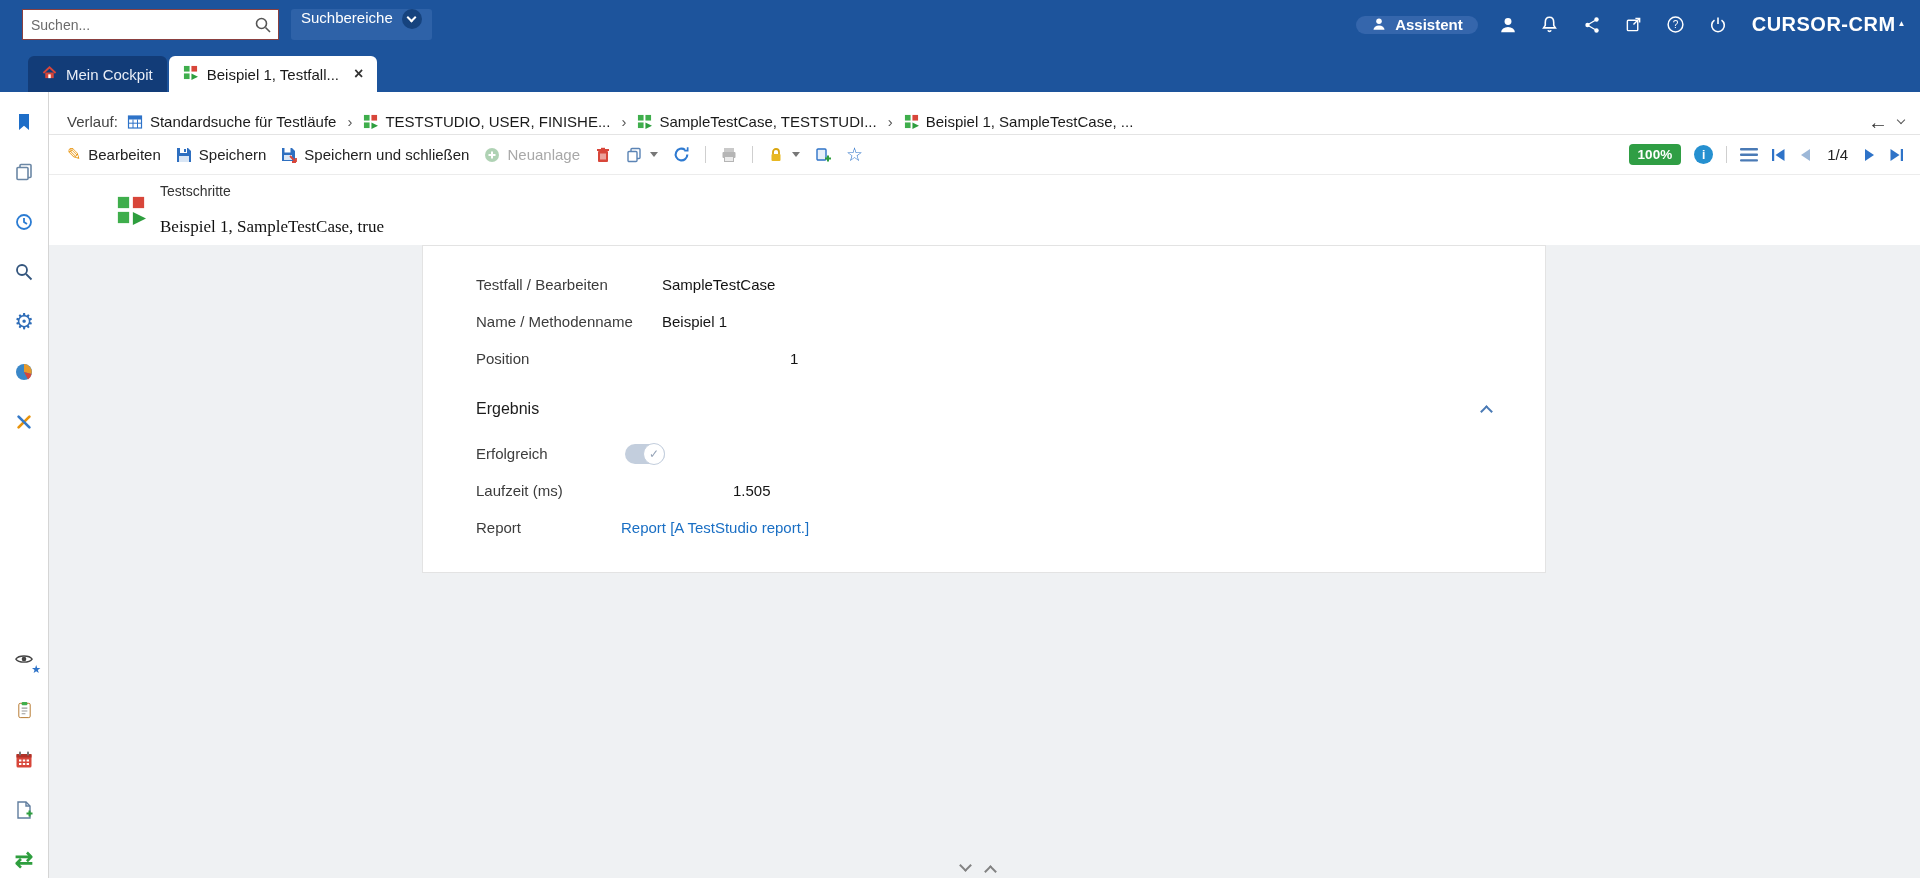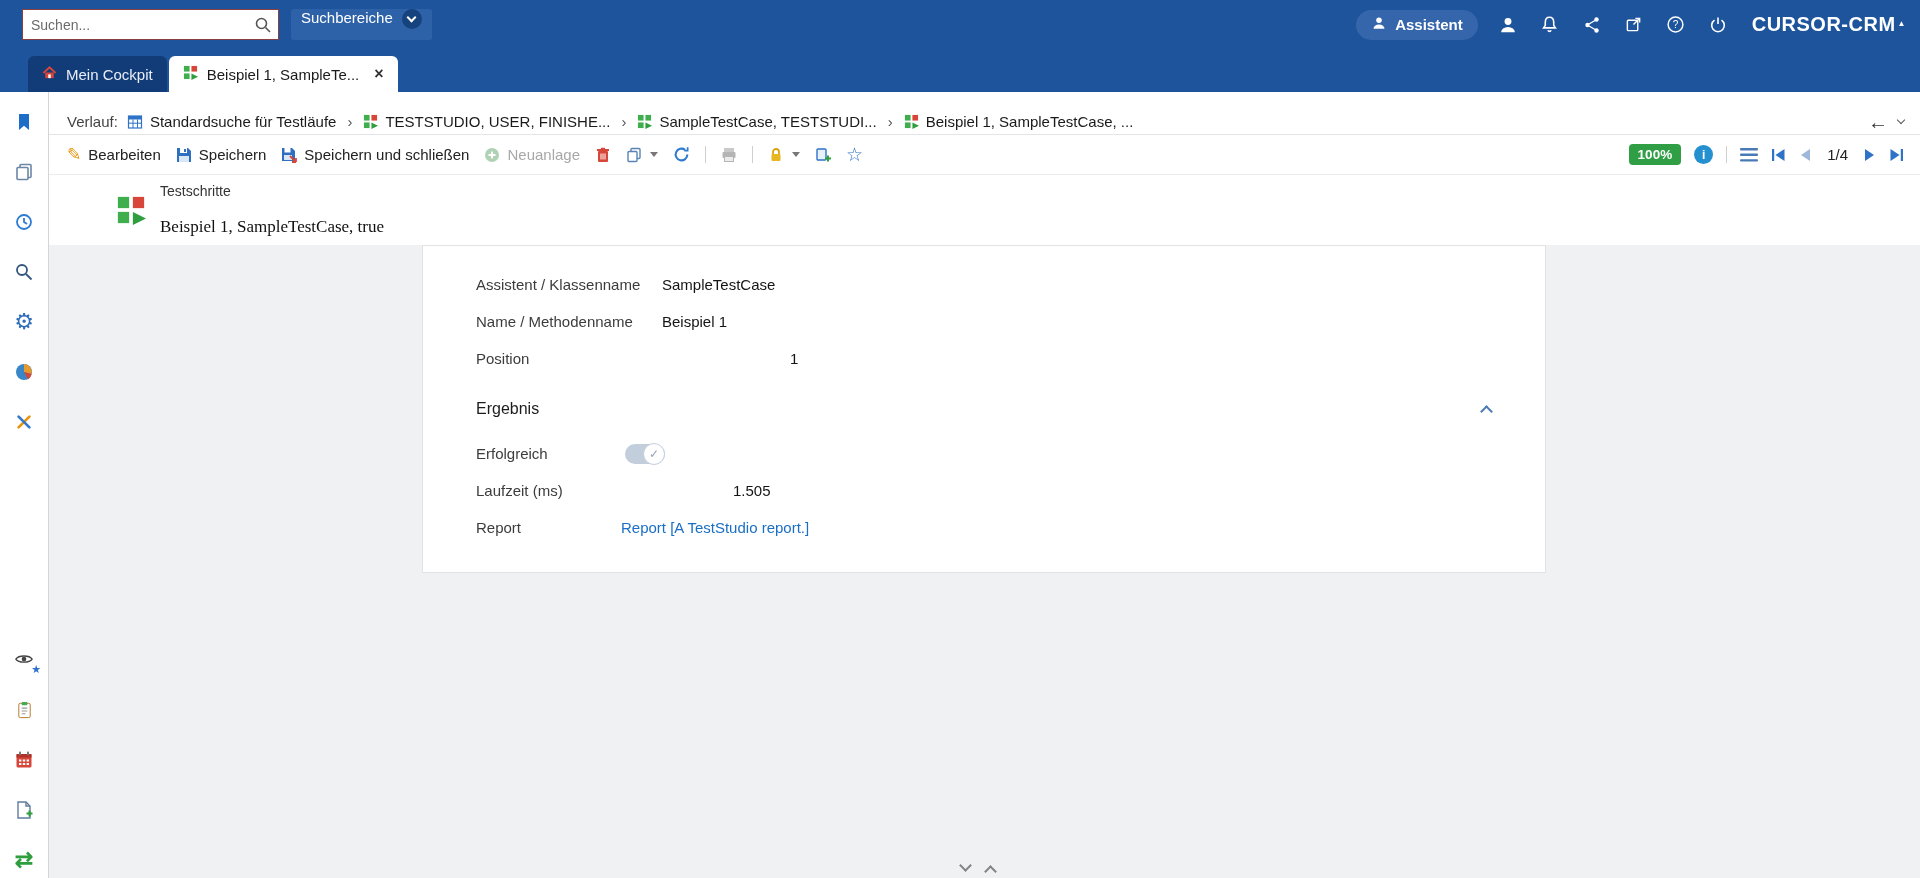--- a/index.html
+++ b/index.html
@@ -10,21 +10,21 @@
   
   .topbar { height:49px; background:#1d549c; display:flex; align-items:center; padding:0 14px 0 22px; flex:0 0 auto; }
   .search-wrap { position:relative; width:257px; height:31px; background:#fff; border:1px solid #8a4040; }
   .search-wrap input { width:100%; height:100%; border:none; outline:none; padding:0 32px 0 8px; font-size:14px; color:#333; font-family:inherit; }
   .search-wrap input::placeholder { color:#6b6b6b; }
   .search-btn { position:absolute; right:3px; top:3px; width:24px; height:24px; display:flex; align-items:center; justify-content:center; cursor:pointer; }
   .areas-btn { margin-left:12px; height:31px; background:#2e62a8; border:none; border-radius:3px; color:#fff; font-size:15px; padding:0 10px; display:flex; align-items:flex-start; gap:9px; font-family:inherit; cursor:pointer; }
   .chev-circle { width:20px; height:20px; border-radius:50%; background:#16437e; display:flex; align-items:center; justify-content:center; }
   .chev { display:inline-block; width:7px; height:7px; border-right:2px solid #fff; border-bottom:2px solid #fff; transform:rotate(45deg); margin-top:-3px; }
   .topbar-right { margin-left:auto; display:flex; align-items:center; gap:18px; }
-  .assist { background:#3566ac; border:none; border-radius:16px; height:30px; padding:0 15px; color:#fff; font-weight:bold; font-size:15px; display:flex; align-items:center; gap:8px; font-family:inherit; cursor:pointer; }
+  .assist { background:#3566ac; border:none; border-radius:16px; height:18px; padding:0 15px; color:#fff; font-weight:bold; font-size:15px; display:flex; align-items:flex-start; gap:8px; font-family:inherit; cursor:pointer; }
   .icon-btn { background:none; border:none; width:24px; height:24px; display:flex; align-items:center; justify-content:center; cursor:pointer; }
   .brand { color:#fff; font-size:20px; font-weight:bold; letter-spacing:0.5px; display:flex; align-items:center; margin-left:4px; }
   .brand-mark { font-size:8px; margin:-2px 0 0 2px; }
 
   
   .tabrow { height:43px; background:#1d549c; display:flex; align-items:flex-end; padding-left:28px; gap:2px; flex:0 0 auto; }
   .tab { height:36px; border-radius:6px 6px 0 0; display:flex; align-items:center; gap:9px; padding:0 14px; font-size:15px; cursor:pointer; }
   .tab.inactive { background:#123c78; color:#e9eef7; }
   .tab.active { background:#fff; color:#1a1a1a; }
   .tab-close { color:#333; font-size:16px; font-weight:bold; margin-left:6px; line-height:1; cursor:pointer; }
@@ -173,21 +173,21 @@
     </div>
     <div class="tab active">
       <span>
         <svg width="15" height="15" viewBox="0 0 16 16">
             <rect x="1" y="1" width="6" height="6" fill="#3fae4c"></rect>
             <rect x="9" y="1" width="6" height="6" fill="#d8463a"></rect>
             <rect x="1" y="9" width="6" height="6" fill="#3fae4c"></rect>
             <path d="M9 9 l7 3.5 L9 16 z" fill="#2e9e3e"></path>
           </svg>
       </span>
-      <span>Beispiel 1, SampleTe...</span>
+      <span>Beispiel 1, Testfall...</span>
       <span class="tab-close">×</span>
     </div>
   </div>
 
   <div class="bodyrow">
 
     <nav class="sidebar">
       <button class="side-item">
         <svg width="20" height="20" viewBox="0 0 20 20">
             <path d="M5 2h10v16l-5-4.2L5 18z" fill="#1e6ec8"></path>
@@ -444,21 +444,21 @@
         <div class="title-text">
           <small>Testschritte</small>
           <h1>Beispiel 1, SampleTestCase, true</h1>
         </div>
       </div>
 
       <div class="content">
         <div class="card">
 
           <div class="field-row" style="--vx:239px;">
-            <span class="field-label">Assistent / Klassenname</span>
+            <span class="field-label">Testfall / Bearbeiten</span>
             <span class="field-value">SampleTestCase</span>
           </div>
           <div class="field-row" style="--vx:239px;">
             <span class="field-label">Name / Methodenname</span>
             <span class="field-value">Beispiel 1</span>
           </div>
           <div class="field-row" style="--vx:367px;">
             <span class="field-label">Position</span>
             <span class="field-value">1</span>
           </div>

